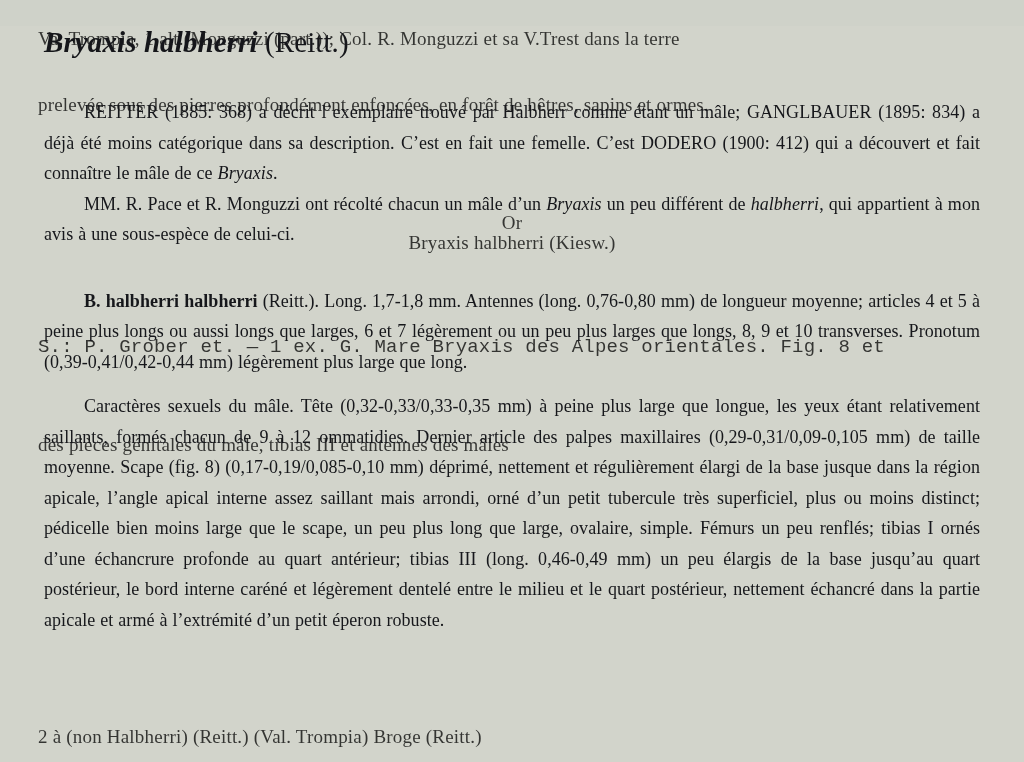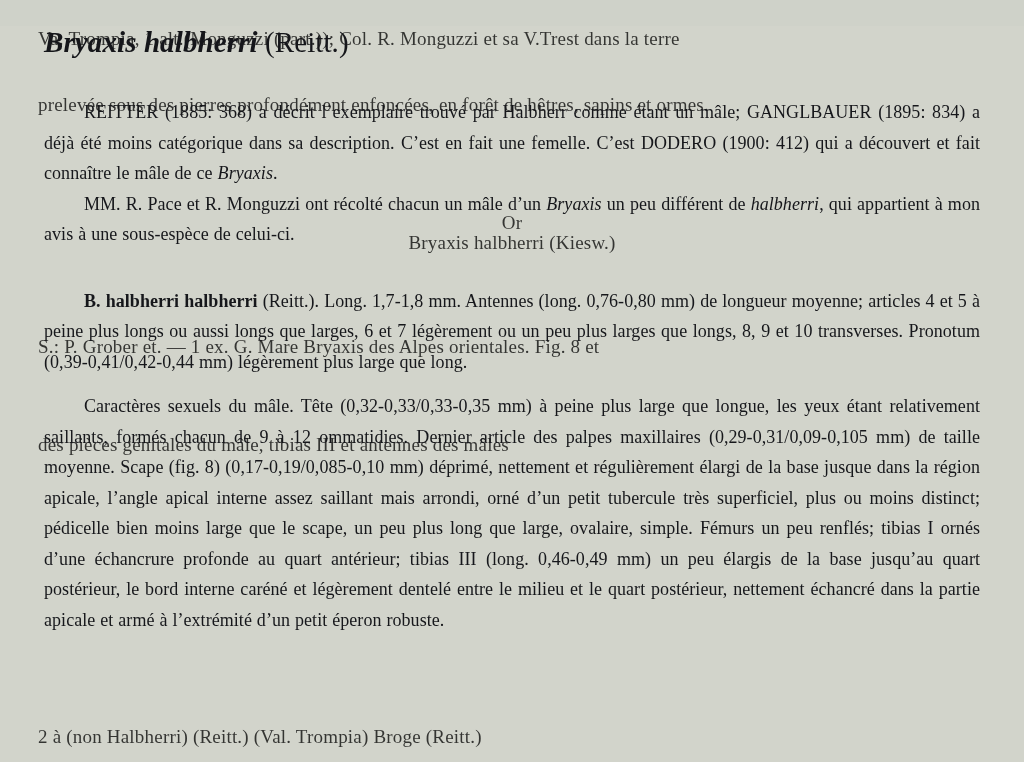--- a/index.html
+++ b/index.html
@@ -35,21 +35,21 @@
     box-sizing: border-box;
     user-select: none;
     pointer-events: none;
     opacity: 0.75;
   }
   .bleed.b1 { top: 2px; }
   .bleed.b2 { top: 68px; }
   .bleed.b3 { top: 186px; text-align: center; }
   .bleed.b4 { top: 206px; text-align: center; }
   .bleed.b5 { top: 282px; }
-  .bleed.b6 { top: 310px; }
+  .bleed.b6 { top: 310px; font-family: Liberation Mono, monospace; }
   .bleed.b7 { top: 408px; }
   .bleed.b8 { top: 700px; }
 
   .content {
     position: relative;
     z-index: 2;
     padding: 0 44px;
   }
   .title {
     text-align: left;

